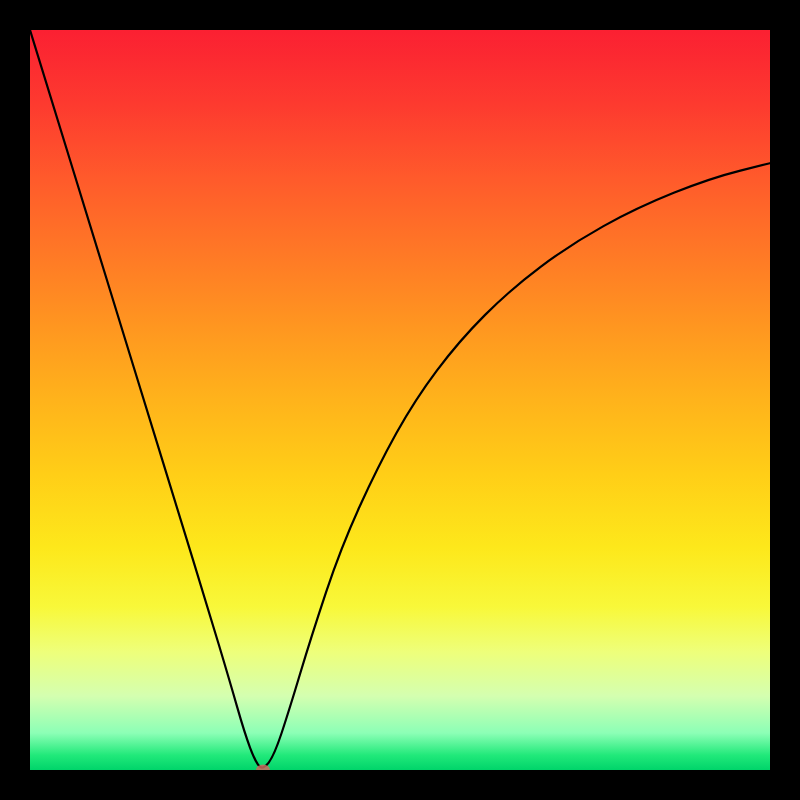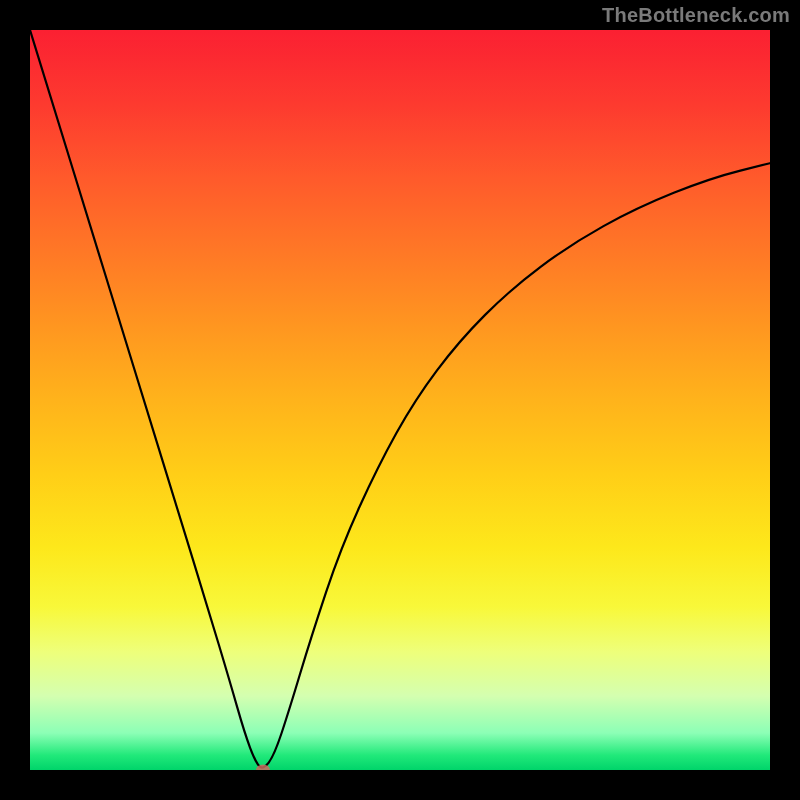--- a/index.html
+++ b/index.html
@@ -63,21 +63,20 @@
     background: #c86a5f;
     opacity: 0.85;
     transform: translate(-50%, -50%);
   }
 </style>
 </head>
 <body>
 
 <div class="chart-wrap">
 
-  <div class="watermark">TheBottleneck.com</div>
 
   <div class="plot-area">
     <div class="gradient-bg"></div>
 
     <svg class="curve" viewBox="0 0 740 740" preserveAspectRatio="none">
       <path fill="none" stroke="#000" stroke-width="2.2" stroke-linecap="round" d="M 0.0 0.0 Q 29.6 96.2 44.4 144.3 Q 59.2 192.4 74.0 240.5 Q 88.8 288.6 103.6 336.7 Q 118.4 384.8 133.2 432.9 Q 148.0 481.0 162.8 529.1 Q 177.6 577.2 188.7 614.2 Q 199.8 651.2 207.2 677.1 Q 214.6 703.0 220.1 717.8 Q 225.7 732.6 229.4 736.3 Q 233.1 740.0 238.7 732.6 Q 244.2 725.2 251.6 703.0 Q 259.0 680.8 270.1 643.8 Q 281.2 606.8 296.0 562.4 Q 310.8 518.0 329.3 477.3 Q 347.8 436.6 366.3 403.3 Q 384.8 370.0 407.0 340.4 Q 429.2 310.8 455.1 284.9 Q 481.0 259.0 510.6 236.8 Q 540.2 214.6 573.5 196.1 Q 606.8 177.6 643.8 162.8 Q 680.8 148.0 710.4 140.6 T 740.0 133.2"></path>
     </svg>
 
     <div class="marker" style="left: 233.1px; top: 740px;"></div>
   </div>

